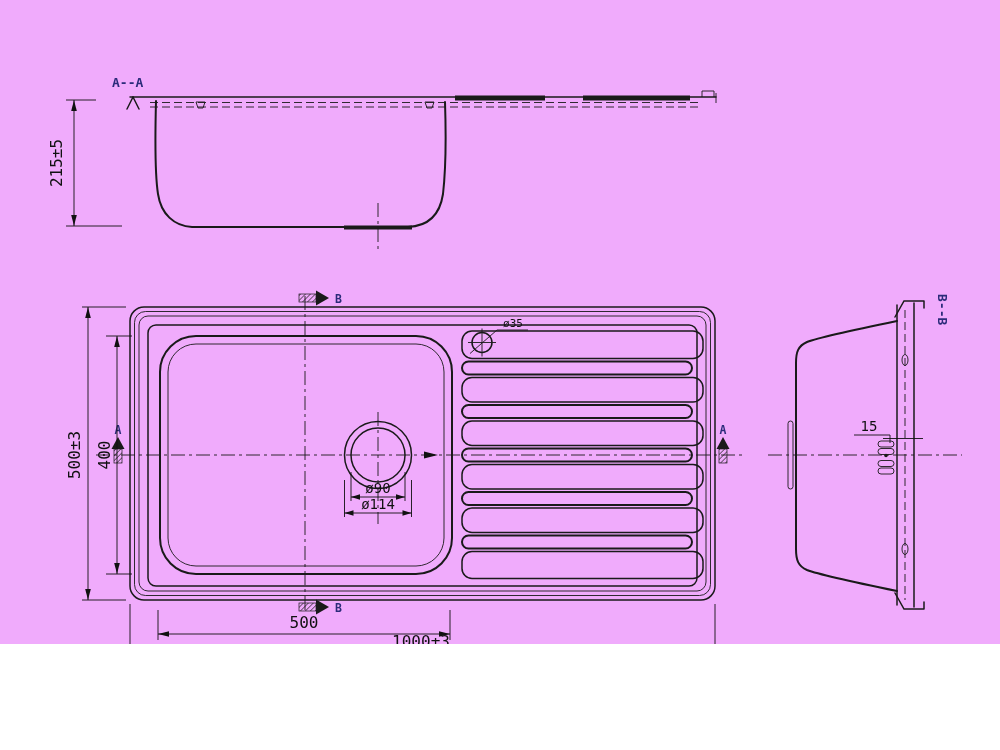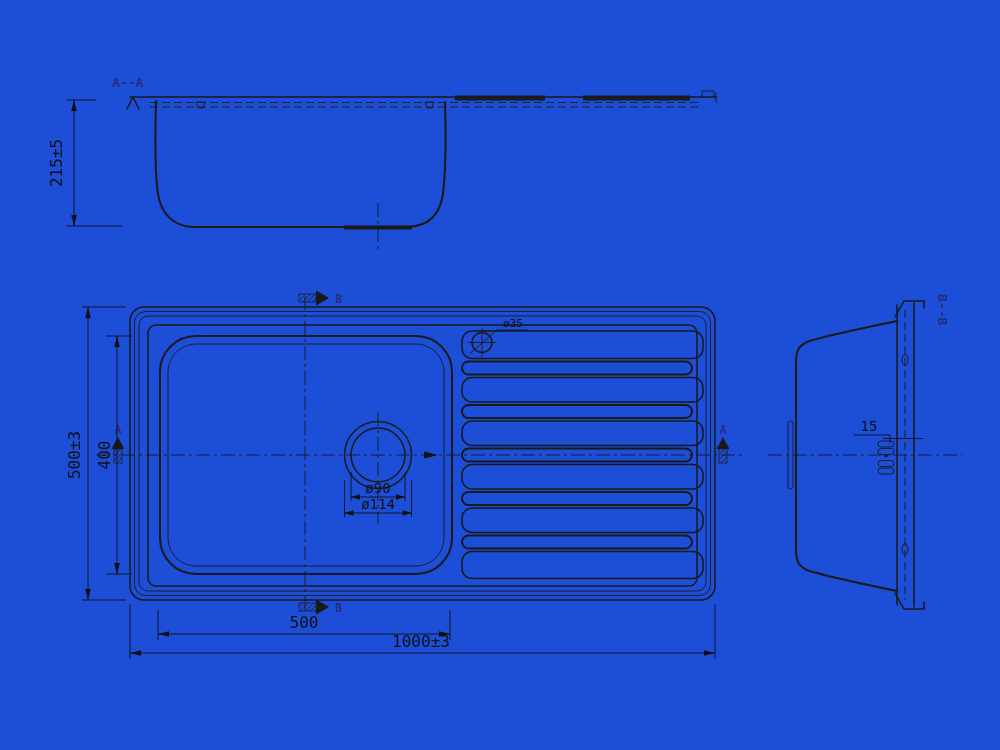--- a/index.html
+++ b/index.html
@@ -1,16 +1,16 @@
 <!DOCTYPE html>
 <html><head>
 <meta charset="utf-8">
 <style>
   html,body{margin:0;padding:0;background:#ffffff;}
-  .stage{position:relative;width:1000px;height:750px;background:#1d4ed8;overflow:hidden;
+  .stage{position:relative;width:1000px;height:644px;background:#f0abfc;overflow:hidden;
          font-family:"DejaVu Sans Mono","Liberation Mono",monospace;}
   svg{display:block}
   .ln{stroke:#1a1a1a;fill:none;stroke-width:1.5;stroke-linecap:round;}
   .ln2{stroke-width:2;}
   .thin{stroke:#1a1a1a;fill:none;stroke-width:0.9;}
   .dash{stroke:#1a1a1a;fill:none;stroke-width:0.9;stroke-dasharray:8 4;}
   .cl{stroke:#1a1a1a;fill:none;stroke-width:0.9;stroke-dasharray:14 4 3 4;}
   .dim{stroke:#111;fill:none;stroke-width:0.9;}
   .arr{fill:#111;stroke:none;}
   .solid{fill:#1a1a1a;stroke:none;}

